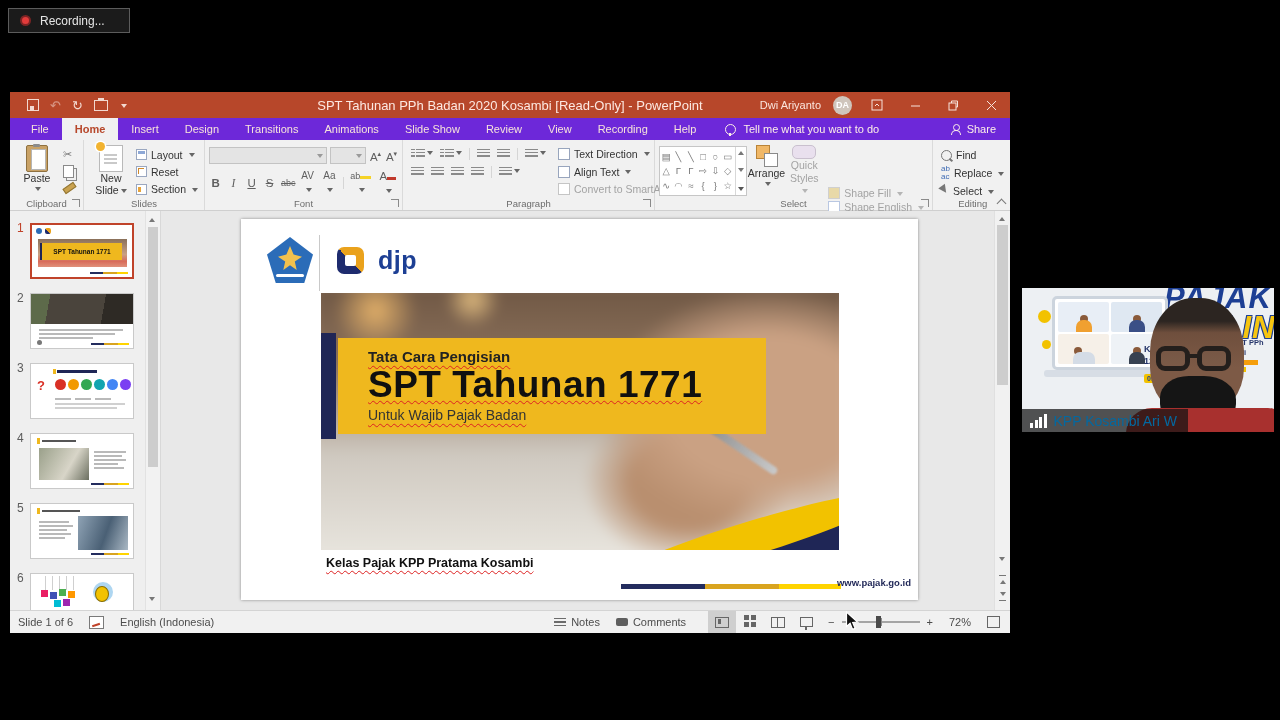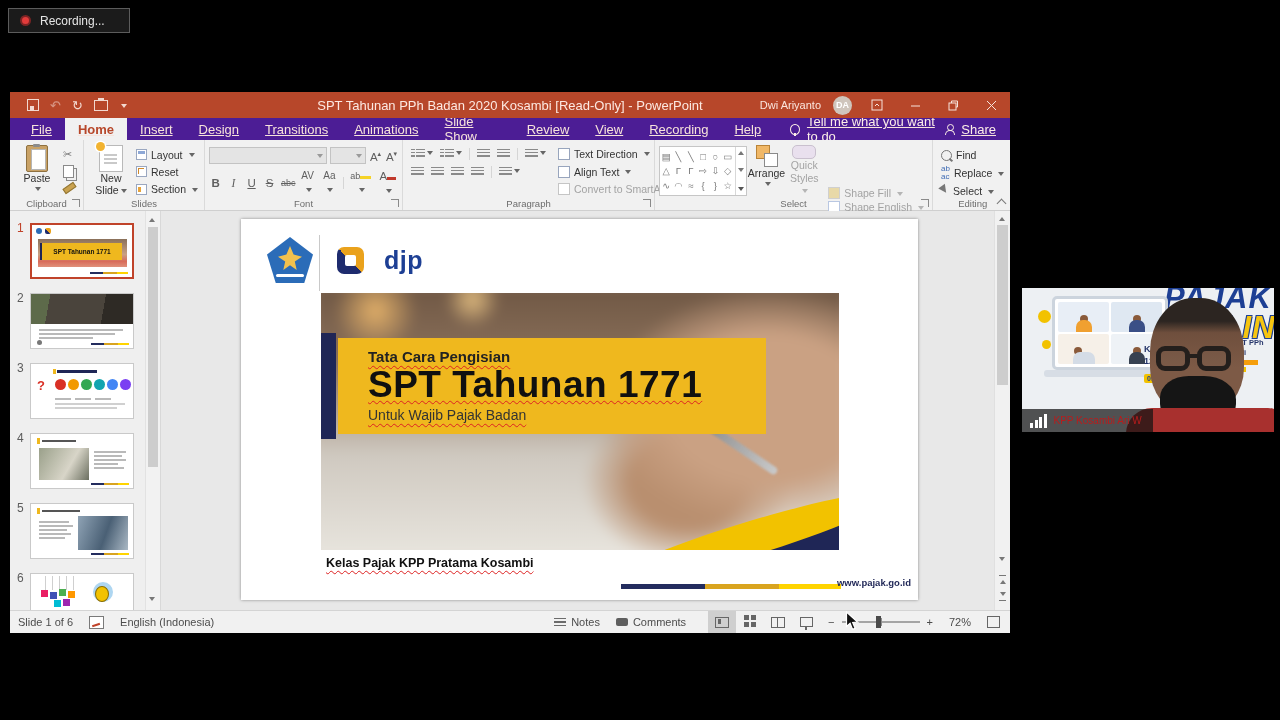--- a/index.html
+++ b/index.html
@@ -18,21 +18,21 @@
   .q-save:after{content:"";position:absolute;left:2px;bottom:0;width:4px;height:4px;background:#f3d9d0;}
   .q-present{width:12px;height:9px;border:1.5px solid #f3d9d0;position:relative;}
   .q-present:after{content:"";position:absolute;left:3px;top:-3px;right:3px;height:2px;background:#f3d9d0;}
   .win-title{position:absolute;left:0;right:0;text-align:center;font-size:13px;color:#fde9e2;pointer-events:none;}
   .tb-right{margin-left:auto;display:flex;align-items:center;gap:12px;padding-right:6px;z-index:2;}
   .tb-user{font-size:11px;color:#fbe6de;}
   .avatar{width:19px;height:19px;border-radius:50%;background:#cfc5bc;color:#fff;font-size:9px;
           display:flex;align-items:center;justify-content:center;font-weight:bold;}
   .winbtn{width:26px;height:24px;display:flex;align-items:center;justify-content:center;color:#f7e3db;}
   
-  .tabrow{height:22px;background:#4c1d95;display:flex;align-items:stretch;font-size:13px;color:#f7e3db;padding-left:8px;text-decoration:underline;}
+  .tabrow{height:22px;background:#6d28d9;display:flex;align-items:stretch;font-size:11px;color:#f7e3db;padding-left:8px;}
   .tab{display:flex;align-items:center;padding:0 13px;cursor:default;}
   .tab.active{background:#f1f1f1;color:#b7472a;font-weight:bold;}
   .tellme{display:flex;align-items:center;gap:7px;margin-left:16px;color:#fdeee8;}
   .bulb{width:9px;height:9px;border:1.3px solid #fdeee8;border-radius:50%;position:relative;}
   .bulb:after{content:"";position:absolute;left:2.5px;top:8.5px;width:2px;height:3px;background:#fdeee8;}
   .share{margin-left:auto;display:flex;align-items:center;gap:6px;padding-right:14px;color:#fdeee8;}
   .person{width:11px;height:10px;position:relative;}
   .person:before{content:"";position:absolute;left:3px;top:0;width:5px;height:5px;border:1.2px solid #fdeee8;border-radius:50%;}
   .person:after{content:"";position:absolute;left:1px;bottom:-1px;width:8px;height:4px;border:1.2px solid #fdeee8;border-bottom:none;border-radius:5px 5px 0 0;}
   
@@ -113,21 +113,21 @@
   .mline{position:absolute;height:1.5px;background:#b9b9b9;}
   
   .canvas{flex:1;position:relative;background:#e8e8e8;}
   .slide{position:absolute;left:80px;top:8px;width:677px;height:381px;background:#fff;box-shadow:0 0 3px rgba(0,0,0,.4);}
   .logo-kemenkeu{position:absolute;left:26px;top:18px;width:46px;height:46px;
     background:#2b6cb8;clip-path:polygon(50% 0,100% 38%,81% 100%,19% 100%,0 38%);}
   .logo-kemenkeu:before{content:"";position:absolute;left:11px;top:9px;width:24px;height:24px;background:#f2c14e;
     clip-path:polygon(50% 0,65% 35%,100% 45%,70% 65%,78% 100%,50% 80%,22% 100%,30% 65%,0 45%,35% 35%);}
   .logo-kemenkeu:after{content:"";position:absolute;left:9px;bottom:6px;width:28px;height:3px;background:#fff;border-radius:2px;}
   .logo-div{position:absolute;left:78px;top:16px;width:1px;height:56px;background:#c9c9c9;}
-  .djp{position:absolute;left:96px;top:28px;display:flex;align-items:center;gap:20px;}
+  .djp{position:absolute;left:96px;top:28px;display:flex;align-items:center;gap:14px;}
   .djp-ic{width:27px;height:27px;border-radius:7px;background:linear-gradient(45deg,#1e2b6e 0 50%,#eaa21c 50%);position:relative;}
   .djp-ic:before{content:"";position:absolute;left:8px;top:8px;width:11px;height:11px;background:#fff;border-radius:2px;}
   .djp-tx{font-size:25px;font-weight:bold;color:#1d3f94;letter-spacing:.5px;line-height:1;}
   .photo{position:absolute;left:80px;top:74px;width:518px;height:257px;overflow:hidden;background:#cfcac2;}
   .ph-blur{position:absolute;inset:-10px;filter:blur(6px);
     background:
       radial-gradient(60px 60px at 12% 10%,rgba(245,190,110,.85),rgba(245,190,110,0) 70%),
       radial-gradient(40px 40px at 30% 6%,rgba(250,210,140,.8),rgba(250,210,140,0) 70%),
       radial-gradient(220px 160px at 85% 45%,#caa183 0 45%,rgba(202,161,131,0) 75%),
       radial-gradient(140px 110px at 70% 72%,#b98f6f 0 40%,rgba(185,143,111,0) 75%),
@@ -201,21 +201,21 @@
         background:linear-gradient(#2c2521 0 20%,#6f4f3d 30%,#7d5a46 60%);}
   .glasses{position:absolute;left:134px;top:58px;display:flex;gap:7px;}
   .lens{width:34px;height:25px;border:5px solid #241f1c;border-radius:9px;background:rgba(120,95,80,.25);box-sizing:border-box;}
   .bridge{position:absolute;left:33px;top:8px;width:9px;height:4px;background:#241f1c;}
   .mask{position:absolute;left:138px;top:88px;width:76px;height:56px;background:#151515;border-radius:38% 42% 50% 50%;}
   .valve{position:absolute;left:152px;top:122px;width:17px;height:17px;border-radius:50%;background:#e9e9e9;border:2px solid #9c9c9c;box-sizing:border-box;}
   .shirt{position:absolute;left:104px;top:120px;width:160px;height:30px;background:#a8302e;border-radius:26px 18px 0 0;}
   .cam-label{position:absolute;left:0;bottom:0;height:23px;background:rgba(20,20,20,.72);display:flex;align-items:center;gap:7px;padding:0 11px 0 8px;}
   .sig{display:flex;align-items:flex-end;gap:1.5px;}
   .sig i{display:block;width:3px;background:#fff;}
-  .cam-label span{color:#b91c1c;font-size:10px;}
+  .cam-label span{color:#0369a1;font-size:14px;}
   .cursor{position:absolute;left:845px;top:611px;z-index:50;}
 </style>
 </head>
 <body>
 
 <div class="stage">
 
   <div class="rec">
     <span class="rec-dot"></span>
     <span class="rec-label">Recording...</span>

